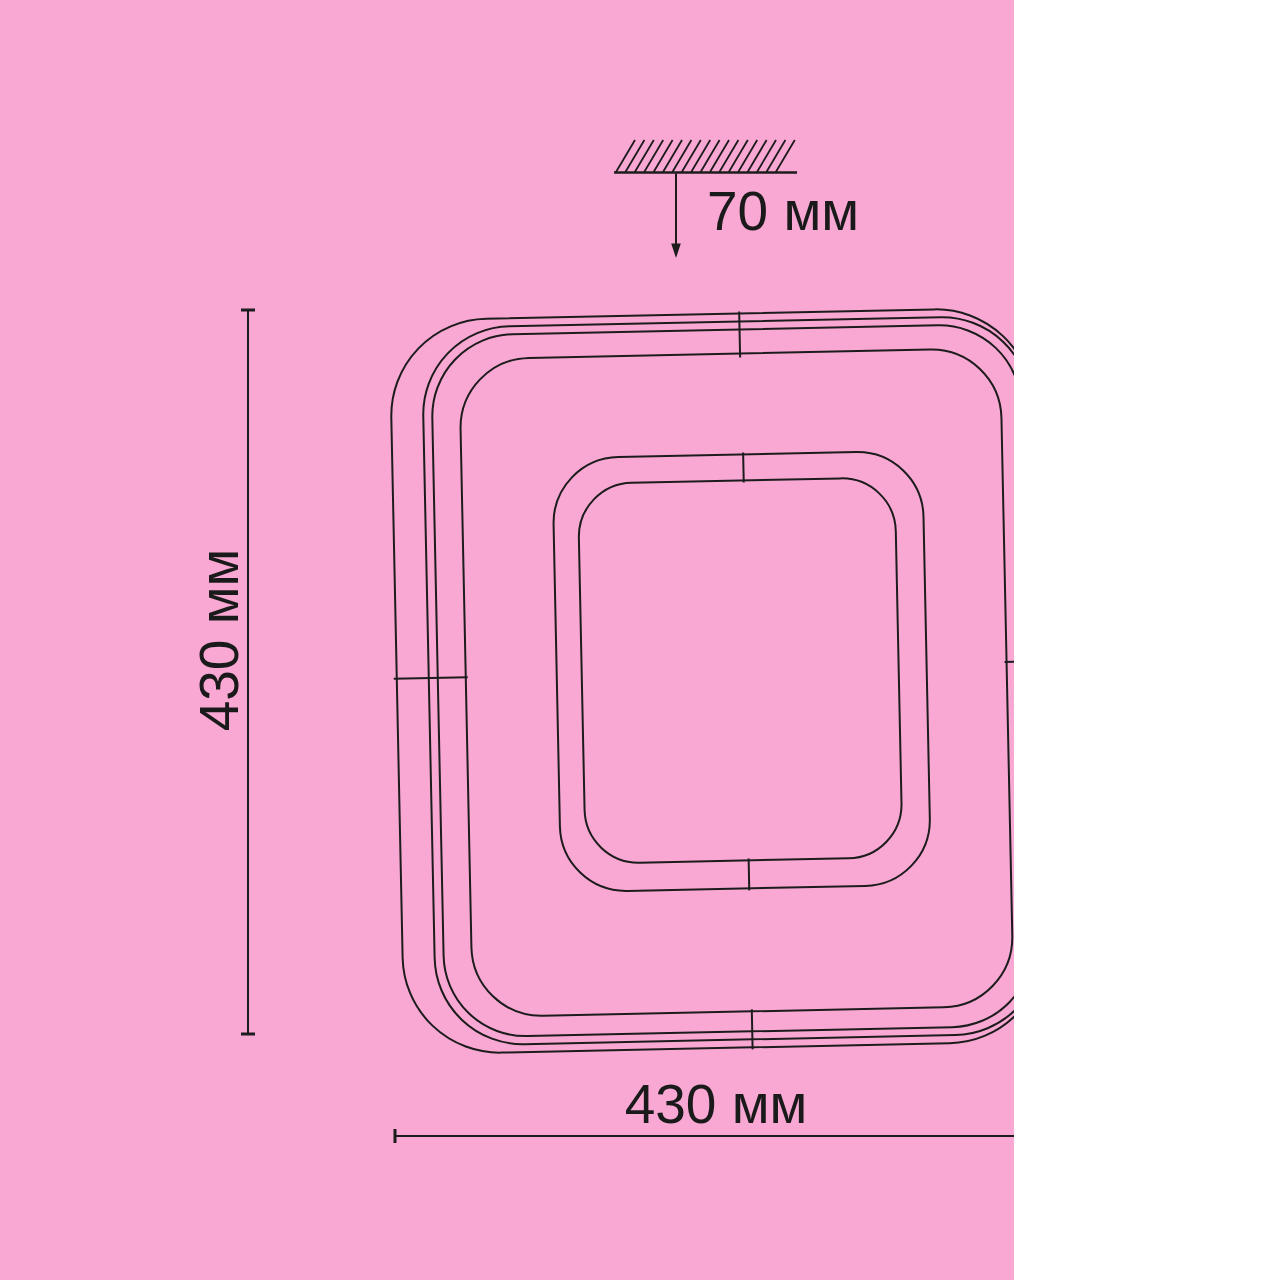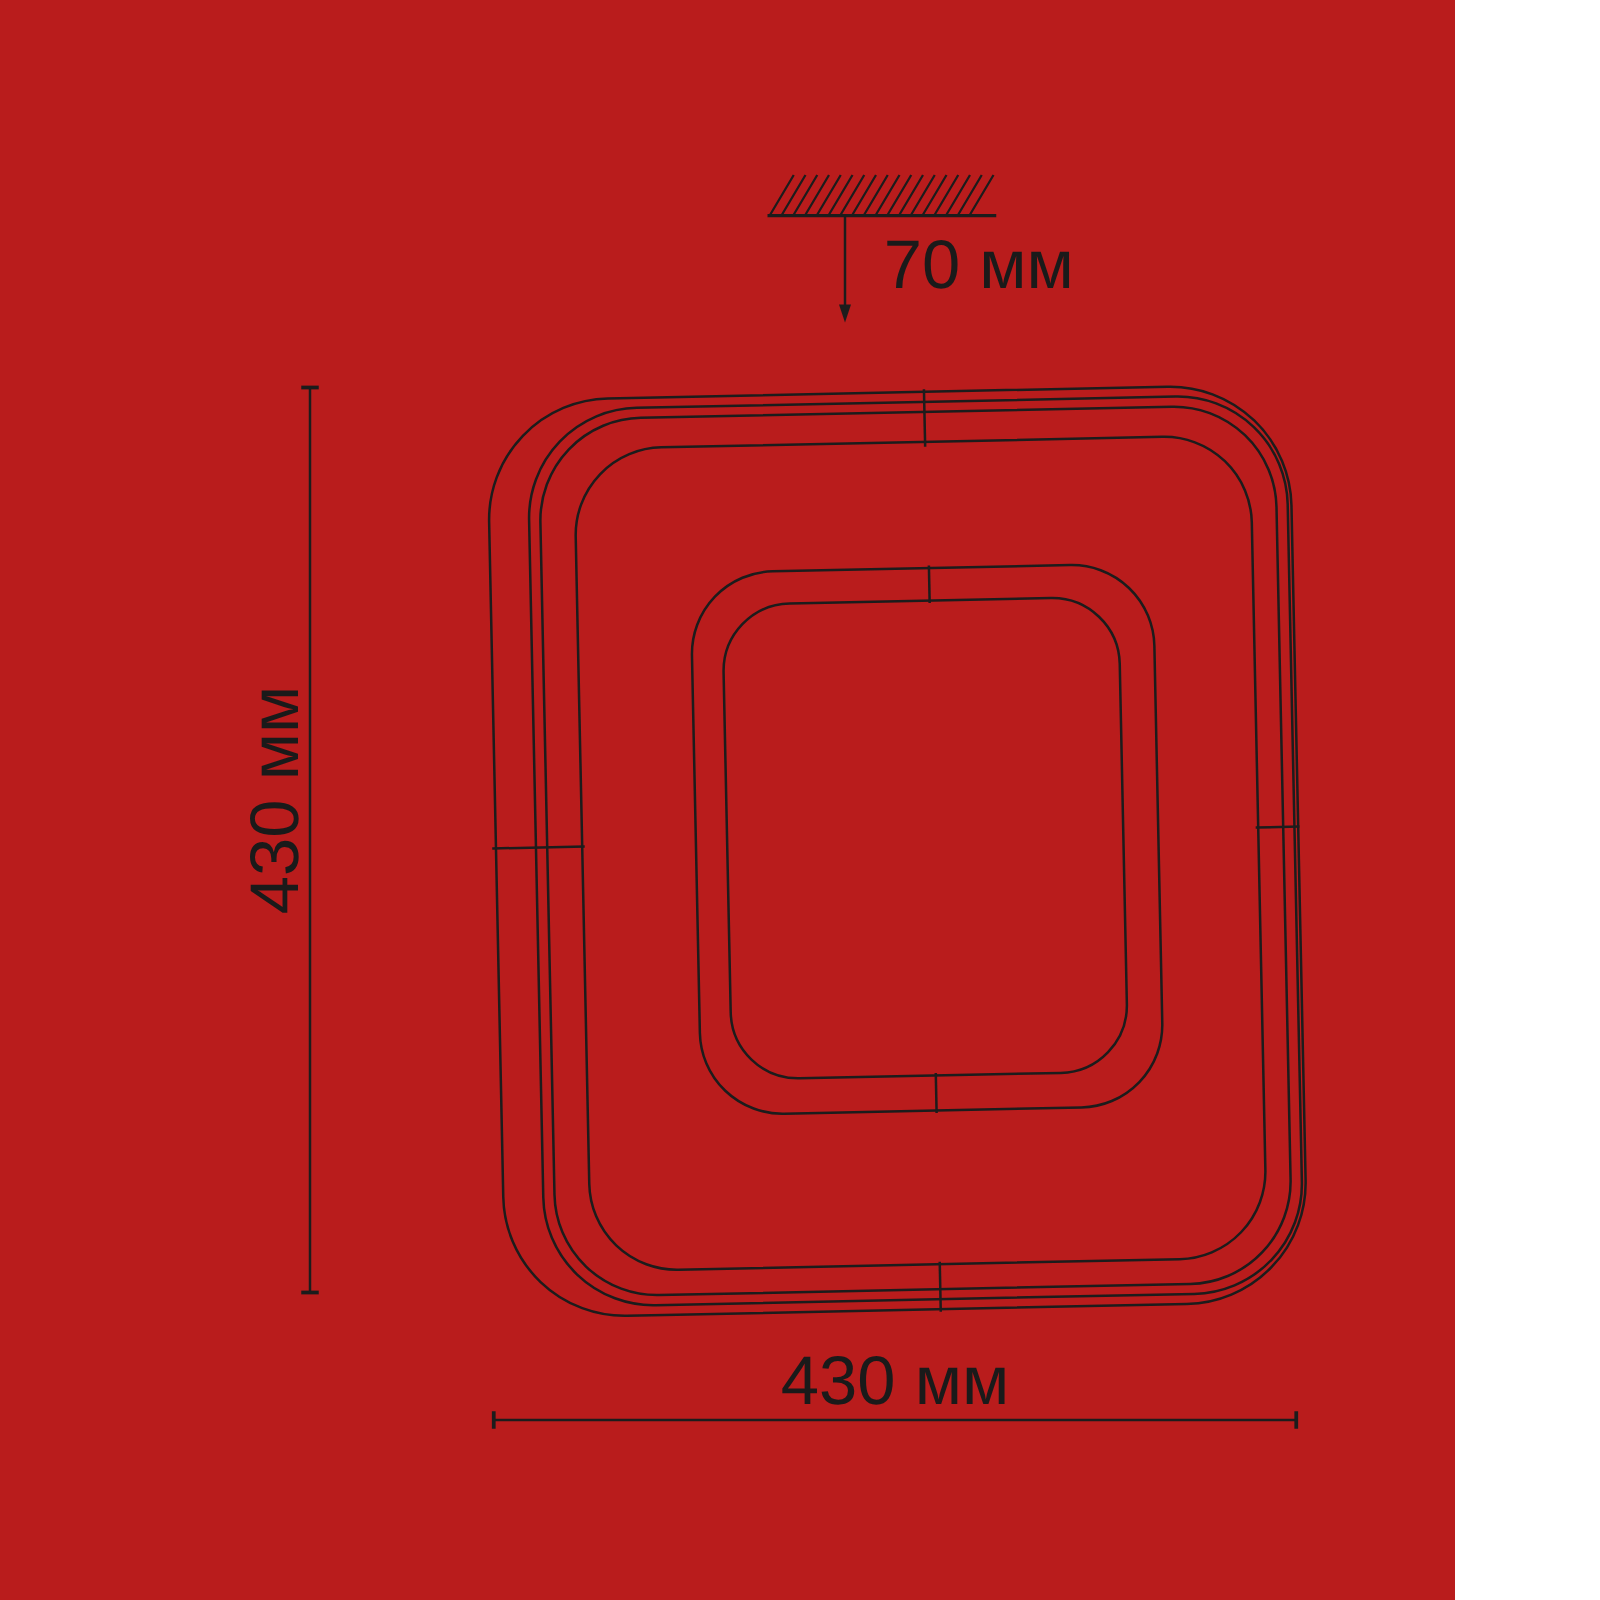--- a/index.html
+++ b/index.html
@@ -2,23 +2,23 @@
 <html><head>
 <meta charset="utf-8">
 <style>
   html, body {
     margin: 0;
     padding: 0;
     background: #ffffff;
   }
   .canvas {
     position: relative;
-    width: 1164px;
+    width: 1014px;
     height: 1280px;
-    background: #b91c1c;
+    background: #f9a8d4;
     overflow: hidden;
   }
   svg text {
     font-family: "Liberation Sans", "DejaVu Sans", sans-serif;
     font-size: 55px;
     fill: #1a1a1a;
     letter-spacing: 0px;
   }
   .outline {
     fill: none;

